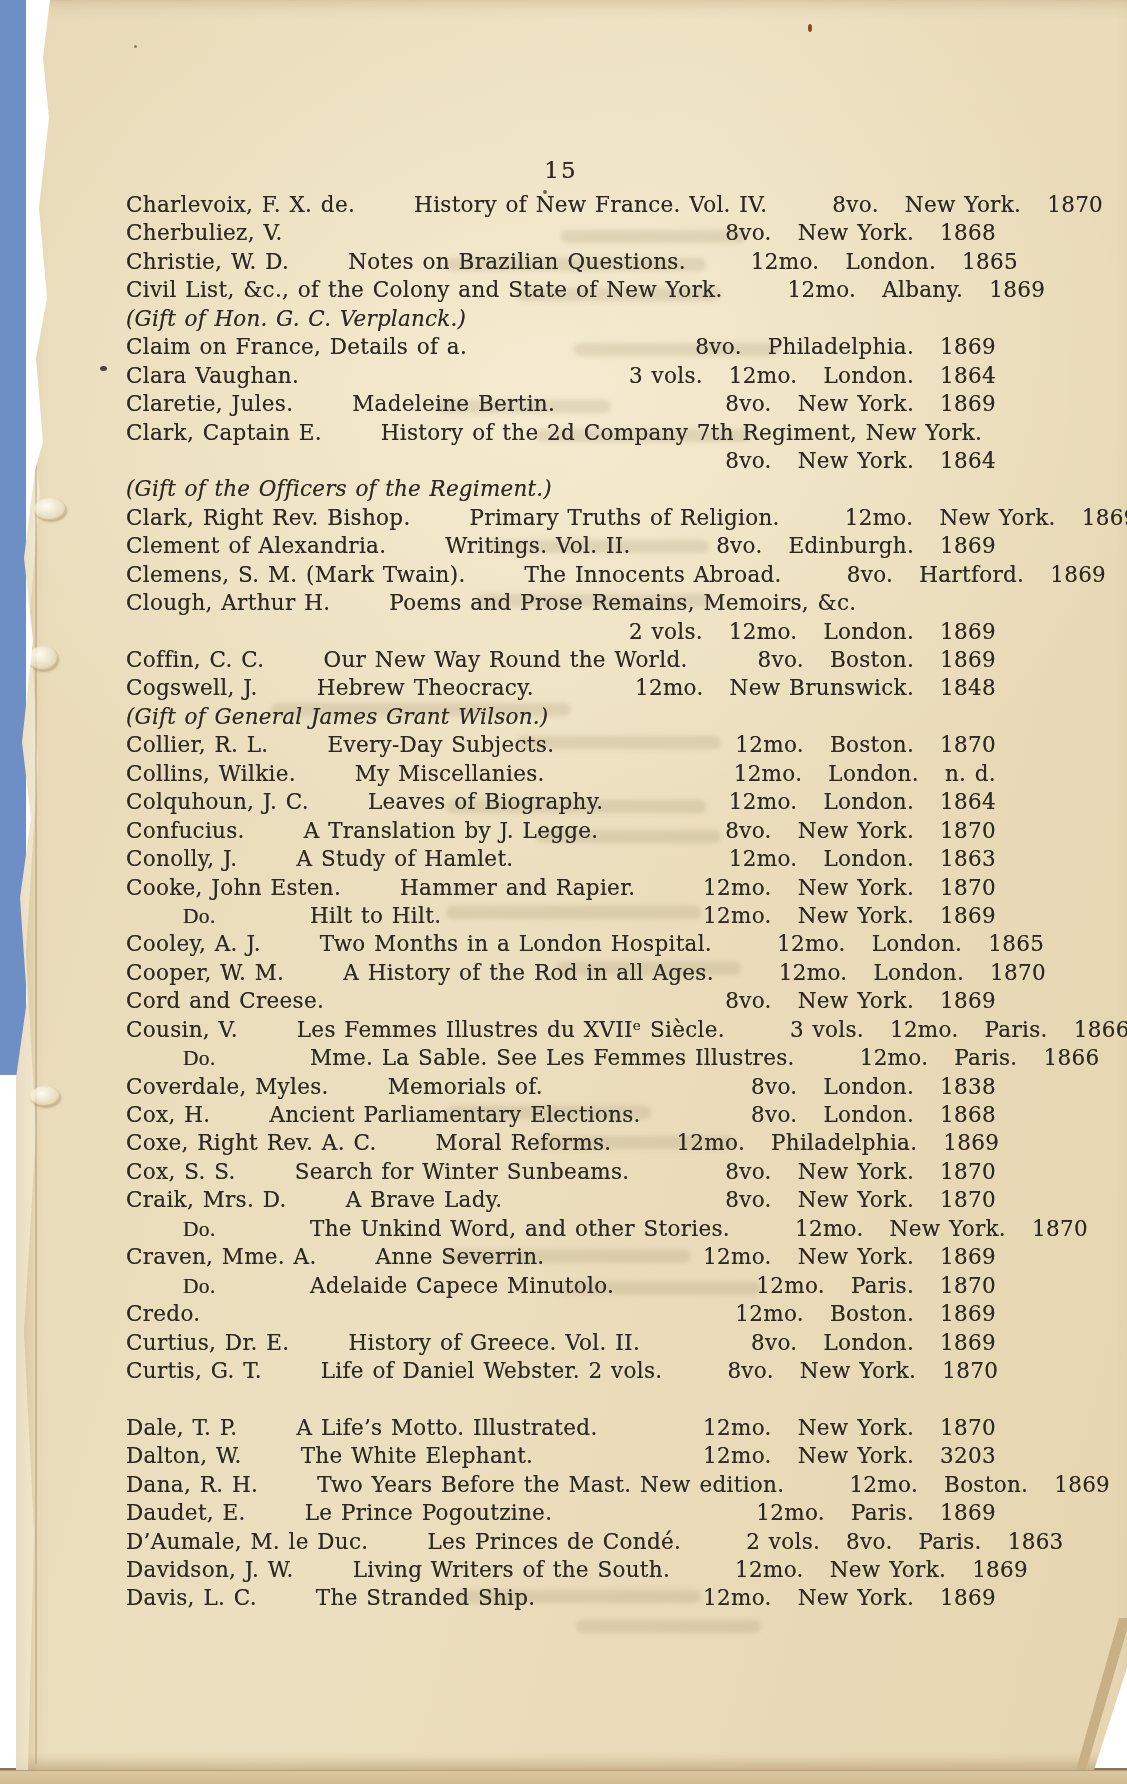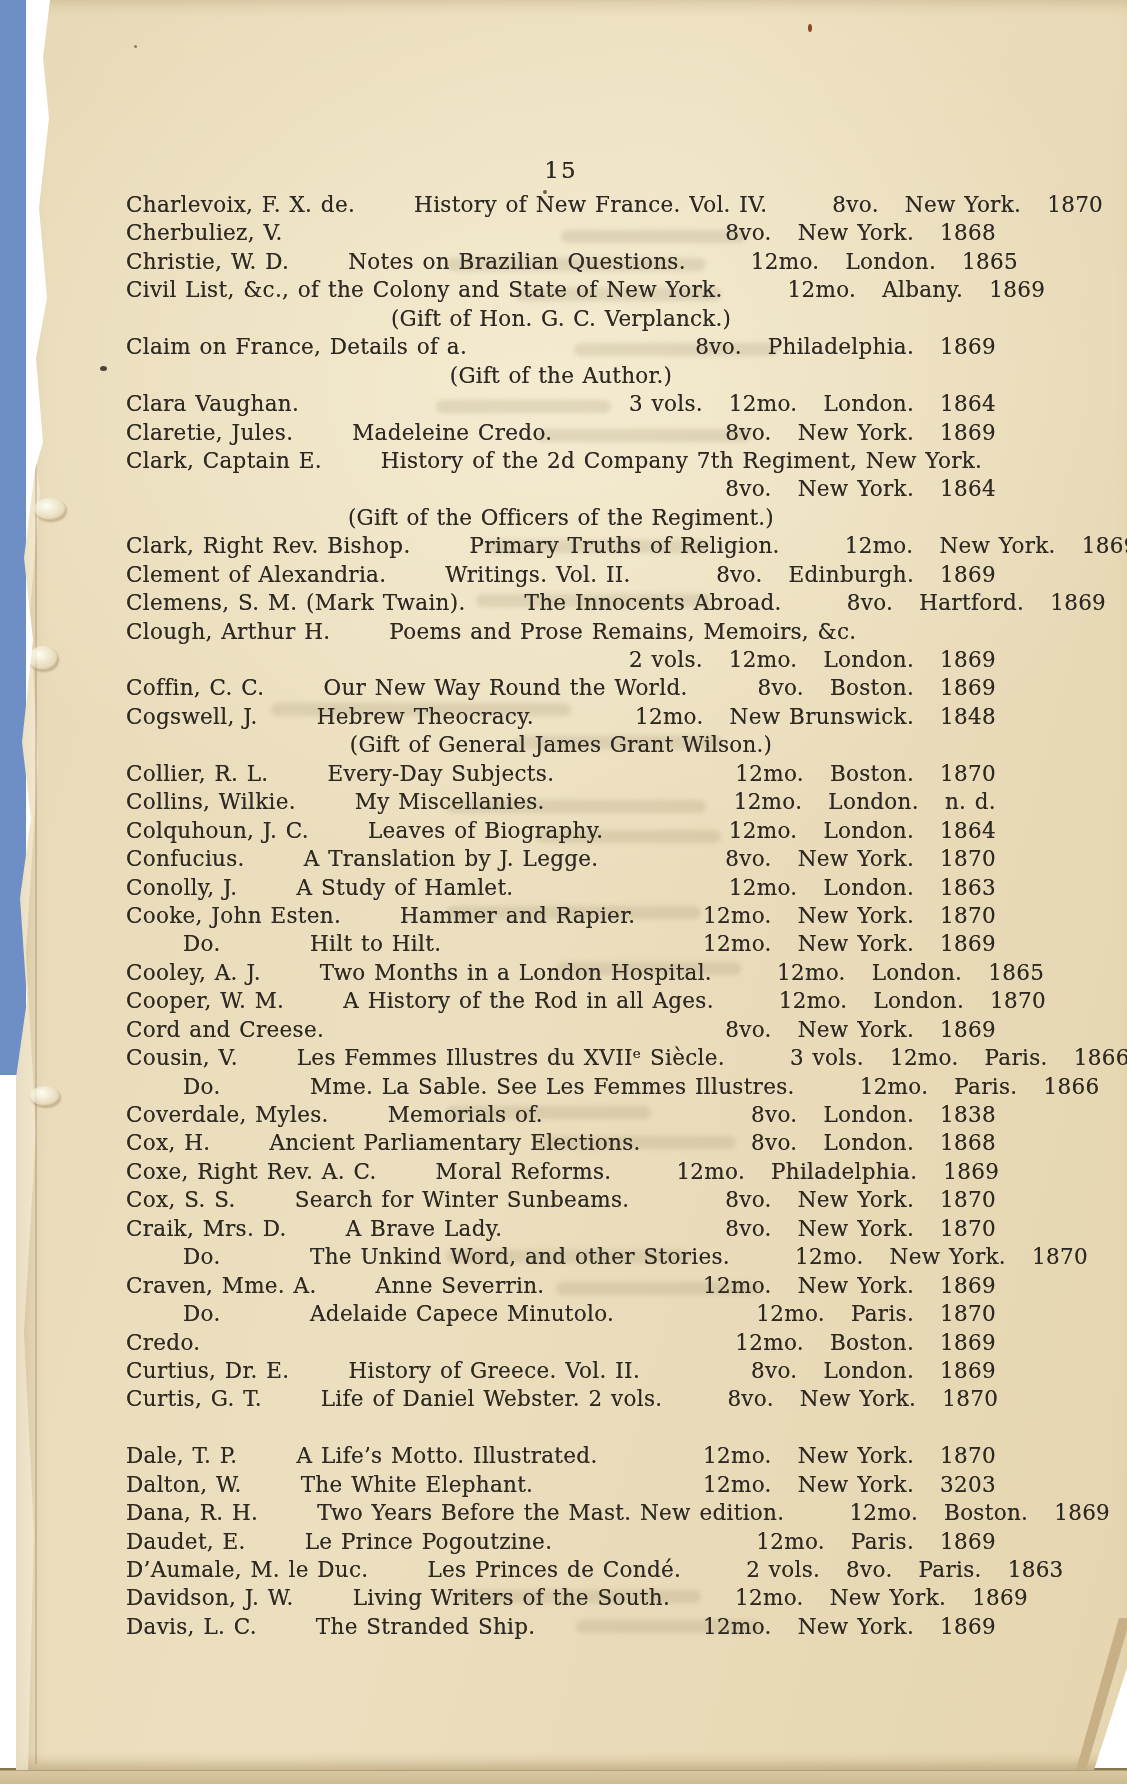--- a/index.html
+++ b/index.html
@@ -80,24 +80,24 @@
     text-shadow:0 0 .4px rgba(45,40,34,.7);
   }
   .entries{margin-top:0;}
   .row{
     display:flex;align-items:baseline;height:28.45px;white-space:nowrap;
     text-shadow:0 0 .4px rgba(45,40,34,.6);
     gap:39px;
   }
   .row.spacer{height:28.45px;}
   .row .title{margin-left:20px;}
-  .row.indent .author{box-sizing:border-box;min-width:125px;padding-left:57px;}
+  .row.indent .author{box-sizing:border-box;min-width:125px;padding-left:57px;font-family:Liberation Serif, serif;}
   .cluster{margin-left:auto;display:flex;align-items:baseline;}
   .cluster span{margin-left:26px;}
-  .row.gift{justify-content:center;letter-spacing:.2px;}
+  .row.gift{justify-content:flex-start;font-style:italic;letter-spacing:.2px;}
 </style>
 </head>
 <body>
 
 <div class="scene">
 
   <div class="backing-blue" style="background: rgb(110, 143, 198);"></div>
   <div class="bottom-band"></div>
 
   <div class="paper">
@@ -181,36 +181,33 @@
           <div class="row">
     <span class="author">Claim on France, Details of a.</span>
 
     <span class="cluster">
 
       <span class="size">8vo.</span>
       <span class="place">Philadelphia.</span>
       <span class="year">1869</span>
     </span>
   </div>
-          <div class="row gift">
-    <span class="gift-text">(Gift of the Author.)</span>
-  </div>
           <div class="row">
     <span class="author">Clara Vaughan.</span>
 
     <span class="cluster">
       <span class="vols">3 vols.</span>
       <span class="size">12mo.</span>
       <span class="place">London.</span>
       <span class="year">1864</span>
     </span>
   </div>
           <div class="row">
     <span class="author">Claretie, Jules.</span>
-    <span class="title">Madeleine Credo.</span>
+    <span class="title">Madeleine Bertin.</span>
     <span class="cluster">
 
       <span class="size">8vo.</span>
       <span class="place">New York.</span>
       <span class="year">1869</span>
     </span>
   </div>
           <div class="row">
     <span class="author">Clark, Captain E.</span>
     <span class="title">History of the 2d Company 7th Regiment, New York.</span>

